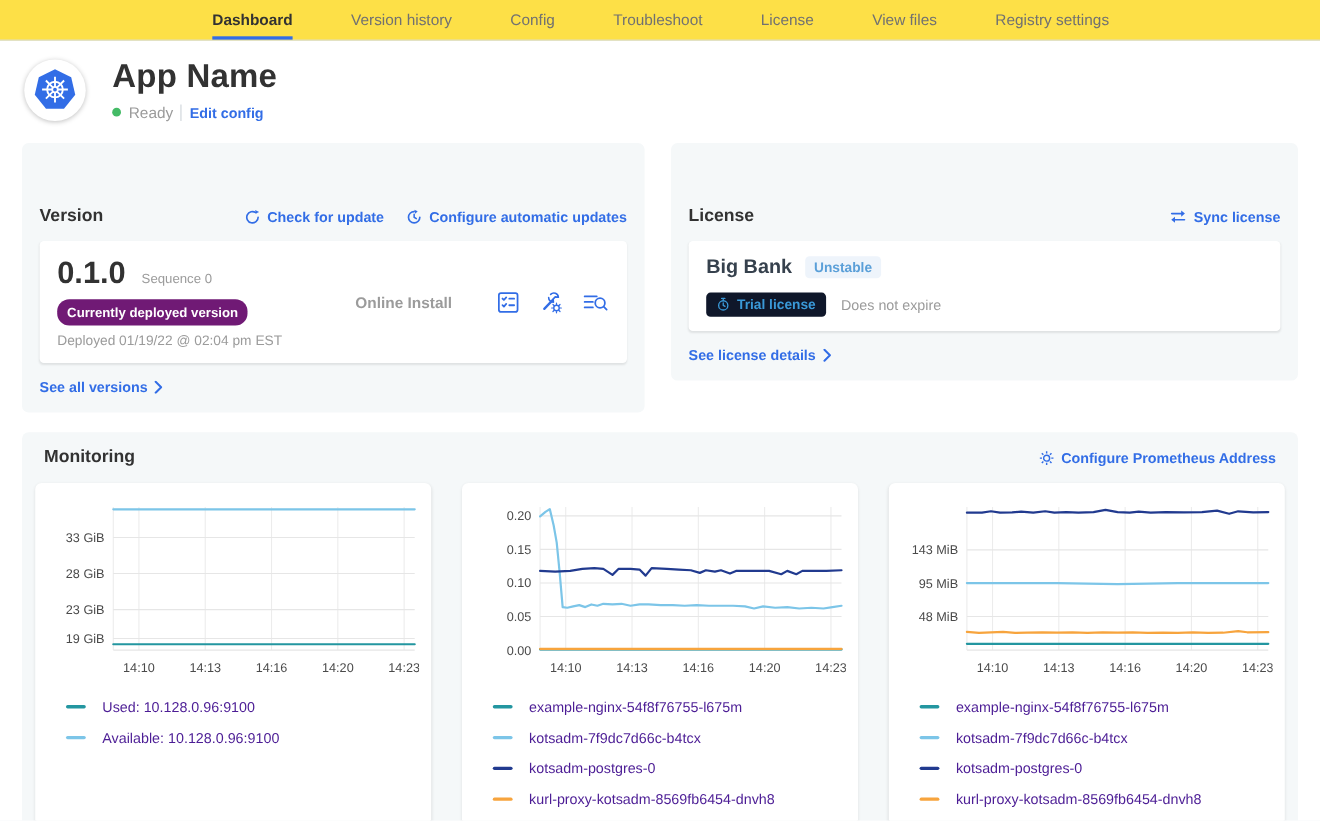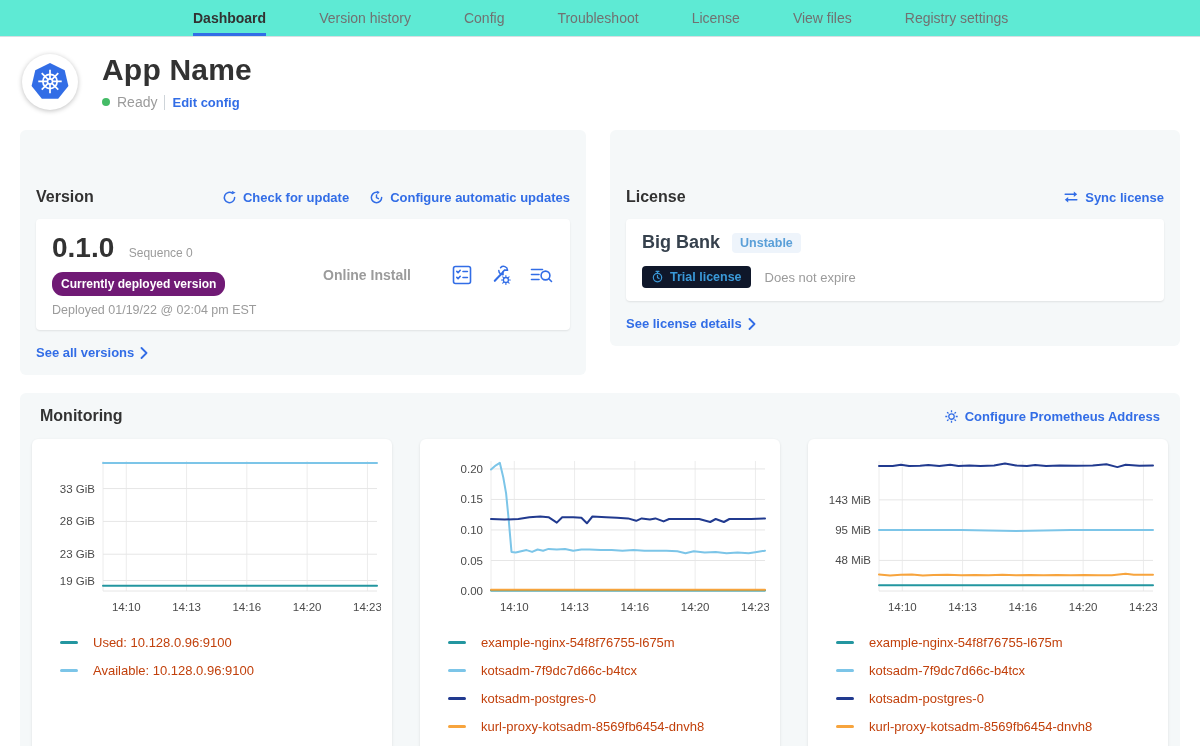--- a/index.html
+++ b/index.html
@@ -5,21 +5,21 @@
   * { box-sizing: border-box; }
   html,body { margin:0; padding:0; }
   body {
     width:1200px; height:746px; overflow:hidden;
     background:#ffffff;
     font-family:"Liberation Sans", sans-serif;
     color:#323232;
   }
   
   .topnav {
-    height:37px; background:#5eead4; border-bottom:1px solid #d8dee2;
+    height:37px; background:#fde047; border-bottom:1px solid #d8dee2;
     display:flex; align-items:flex-end; padding-left:193px; gap:53px;
   }
   .tab { font-size:14px; color:#717171; padding-bottom:10px; cursor:pointer; white-space:nowrap; }
   .tab.active { color:#323232; font-weight:bold; border-bottom:3px solid #326de6; padding-bottom:7px; }
 
   
   .app-header { display:flex; align-items:center; gap:24px; padding:16px 0 10px 22px; }
   .logo-circle {
     width:56px; height:56px; border-radius:50%; background:#fff;
     box-shadow:0 1px 5px rgba(0,0,0,.25);
@@ -75,21 +75,21 @@
 
   
   .monitoring-panel { margin:18px 20px 0; padding:14px 12px 12px; }
   .monitoring-head { display:flex; justify-content:space-between; align-items:center; margin:0 8px 14px; }
   .charts-row { display:flex; gap:28px; }
   .chart-card {
     background:#fff; border-radius:6px; box-shadow:0 1px 3px rgba(0,0,0,.1);
     width:360px; height:342px; display:flex; flex-direction:column; padding:10px 10px 0; overflow:hidden;
   }
   .legend { padding:12px 6px 0 18px; }
-  .legend-item { display:flex; align-items:center; gap:15px; margin-bottom:13px; font-size:13px; color:#c2410c; }
+  .legend-item { display:flex; align-items:center; gap:15px; margin-bottom:13px; font-size:13px; color:#4c1d95; }
   .legend-swatch { width:18px; height:3px; border-radius:2px; flex:0 0 auto; }
   .chart-title { margin-top:auto; font-weight:bold; font-size:15px; color:#323232; padding-bottom:14px; }
   svg.chart { display:block; margin:4px auto 0; }
 </style>
 </head>
 <body>
 
 <nav class="topnav">
   <div style="display:flex;gap:53px;align-items:flex-end;">
       <div class="tab active">Dashboard</div>

